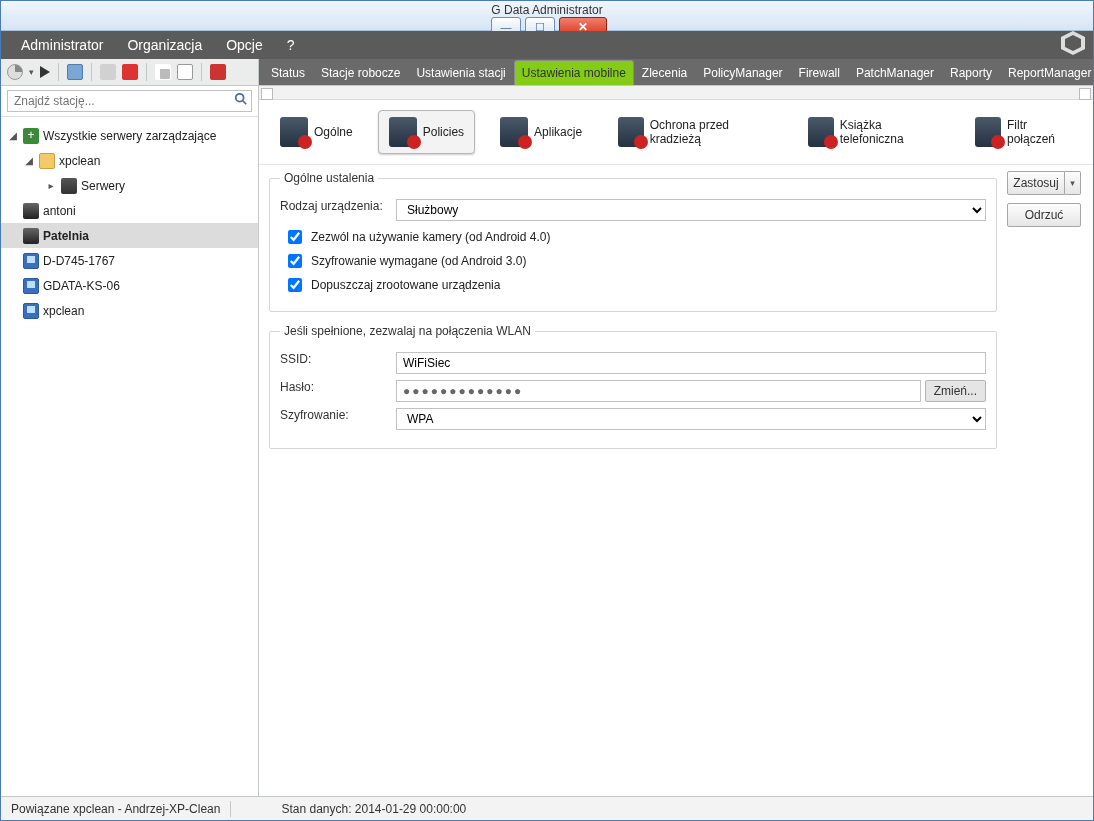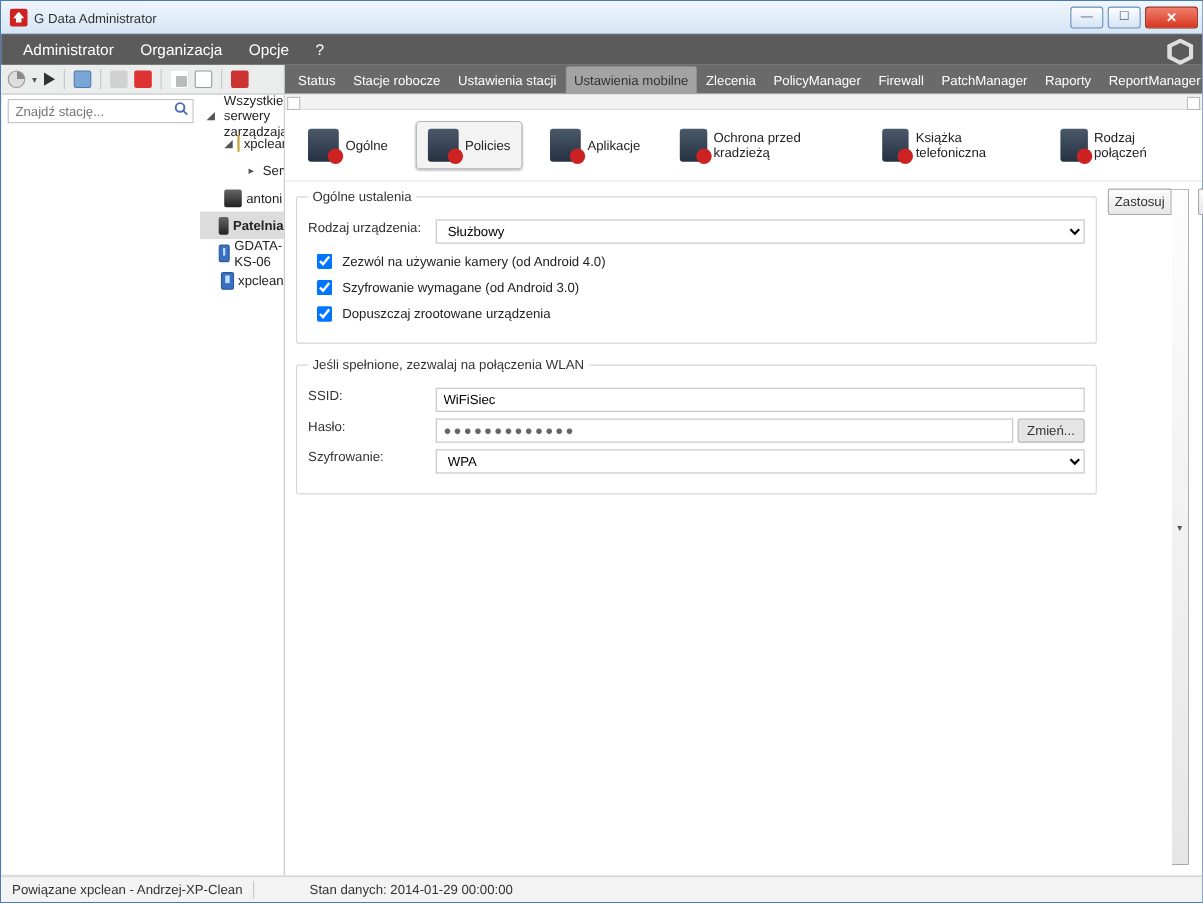--- a/index.html
+++ b/index.html
@@ -1,45 +1,45 @@
 <!DOCTYPE html>
 <html><head>
 <meta charset="utf-8">
 <style>
   * { box-sizing: border-box; }
   html, body { margin:0; padding:0; height:100%; font-family: 'Segoe UI', Tahoma, sans-serif; font-size:12px; color:#222; }
   body { background:#fff; display:flex; flex-direction:column; width:1094px; height:821px; overflow:hidden; border:1px solid #4a7bb5; }
 
   
-  .titlebar { height:30px; background:linear-gradient(#f0f6fc,#d6e5f5); display:flex; align-items:center; padding:0 4px; border-bottom:1px solid #a9c0dc; }
+  .titlebar { height:30px; background:linear-gradient(#f0f6fc,#d6e5f5); display:flex; align-items:center; padding:0 4px; border-bottom:1px solid #a9c0dc;flex-direction:column; }
   .titlebar-icon { width:16px; height:16px; margin:0 6px 0 4px; background:#c22; border-radius:2px; position:relative; }
   .titlebar-icon::after { content:''; position:absolute; inset:3px; background:#fff; clip-path:polygon(50% 0,100% 60%,75% 60%,75% 100%,25% 100%,25% 60%,0 60%); }
   .titlebar-title { flex:1; color:#333; padding-top:2px; }
   .titlebar-buttons { display:flex; gap:0; }
   .winbtn { width:30px; height:20px; border:1px solid #6a8fb8; border-radius:3px; margin-left:4px; display:flex; align-items:center; justify-content:center; background:linear-gradient(#fefefe,#d3e3f4); cursor:default; }
   .winbtn.close { width:48px; background:linear-gradient(#f07f6f,#d9361e); border-color:#9a2410; color:#fff; }
   .winbtn .glyph { font-size:11px; line-height:1; color:#4a647f; }
 
   
-  .menubar { height:28px; background:#5b5b5b; color:#fff; display:flex; align-items:flex-end; padding:0 8px; gap:0; }
+  .menubar { height:28px; background:#5b5b5b; color:#fff; display:flex; align-items:flex-start; padding:0 8px; gap:0; }
   .menubar .menu-item { padding:6px 12px; cursor:default; font-size:14px; }
   .brand-logo { margin-left:auto; width:24px; height:24px; background:#fff; clip-path:polygon(50% 0,100% 25%,100% 75%,50% 100%,0 75%,0 25%); position:relative; opacity:.8; }
   .brand-logo::after { content:''; position:absolute; inset:4px; background:#5b5b5b; clip-path:polygon(50% 0,100% 25%,100% 75%,50% 100%,0 75%,0 25%); }
 
   
   .toolrow { display:flex; border-bottom:1px solid #c5c8ca; background:#ebecec; }
   .tool-left { width:258px; display:flex; align-items:center; padding:3px 6px; gap:6px; border-right:1px solid #c5c8ca; }
   .tbsep { width:1px; height:18px; background:#c5c8ca; margin:0 2px; }
   .tool-tabs { flex:1; background:#6a6a6a; display:flex; align-items:flex-end; padding:0 4px; height:26px; overflow:hidden; }
   .tab { color:#fff; padding:5px 7px 5px; font-size:12px; white-space:nowrap; border:1px solid transparent; border-bottom:none; cursor:default; }
-  .tab.active { background:#a3a3a3; color:#333; border-color:#8a8a8a; border-radius:3px 3px 0 0; }
+  .tab.active { background:#84cc16; color:#333; border-color:#8a8a8a; border-radius:3px 3px 0 0; }
 
   
   .main { flex:1; display:flex; min-height:0; }
-  .sidebar { width:258px; border-right:1px solid #c5c8ca; display:flex; flex-direction:row; }
+  .sidebar { width:258px; border-right:1px solid #c5c8ca; display:flex; flex-direction:column; }
   .search-row { padding:4px 6px; border-bottom:1px solid #e0e0e0; position:relative; }
   .search-row input { width:100%; border:none; outline:none; font-style:italic; color:#777; font-size:12px; padding:2px 22px 2px 2px; background:transparent; }
   .search-row .search-icon { position:absolute; right:10px; top:6px; width:14px; height:14px; color:#4a6ca8; }
 
   .tree { flex:1; overflow:auto; padding:6px 0; }
   .tree-node { display:flex; align-items:center; height:25px; padding-left:6px; gap:4px; cursor:default; }
   .tree-node .twisty { width:12px; text-align:center; color:#555; font-size:10px; }
   .tree-node .icon { width:16px; height:16px; display:inline-block; }
   .tree-node.selected { background:#dcdcdc; font-weight:bold; }
   .tree-depth-1 { padding-left:22px; }
@@ -54,21 +54,21 @@
   .htrack::after { right:2px; }
 
   .subtabs { display:flex; align-items:center; padding:10px 10px; gap:14px; border-bottom:1px solid #e5e5e5; background:#fff; }
   .subtab { display:flex; align-items:center; gap:6px; padding:6px 10px; border:1px solid transparent; border-radius:4px; cursor:default; }
   .subtab .ic { width:28px; height:30px; background:linear-gradient(#4a596b,#253141); border-radius:3px; position:relative; }
   .subtab .ic::after { content:''; position:absolute; right:-4px; bottom:-2px; width:14px; height:14px; background:#c22; border-radius:50%; }
   .subtab.active { border-color:#b7b7b7; background:#f3f3f3; box-shadow:0 1px 2px rgba(0,0,0,.2); }
 
   .panel-area { flex:1; padding:6px 10px 10px; display:flex; gap:10px; overflow:auto; }
   .panel-main { flex:1; }
-  .panel-side { width:76px; display:flex; flex-direction:row; gap:8px; }
+  .panel-side { width:76px; display:flex; flex-direction:column; gap:8px; }
 
   fieldset.group { border:1px solid #d6d6d6; border-radius:2px; padding:8px 10px 12px; margin:0 0 12px 0; }
   fieldset.group > legend { padding:0 4px; color:#333; }
 
   .form-row { display:flex; align-items:flex-start; margin:6px 0; gap:6px; }
   .form-row label.k { width:110px; color:#333; }
   .form-row .field { flex:1; }
   select, input[type=text] { width:100%; height:22px; border:1px solid #c2c2c2; background:#fff; font:inherit; padding:0 6px; }
   input[type=text].pw { letter-spacing:2px; font-family:Arial; }
   .chk-row { display:flex; align-items:center; gap:6px; margin:4px 0 4px 4px; }
@@ -194,20 +194,25 @@
         <span>antoni</span>
       </div>
       <div class="tree-node tree-depth-3 selected">
         <span class="twisty"></span>
         <span class="icon i-node"></span>
         <span>Patelnia</span>
       </div>
       <div class="tree-node tree-depth-3">
         <span class="twisty"></span>
         <span class="icon i-monitor"></span>
+        <span>D-D745-1767</span>
+      </div>
+      <div class="tree-node tree-depth-3">
+        <span class="twisty"></span>
+        <span class="icon i-monitor"></span>
         <span>GDATA-KS-06</span>
       </div>
       <div class="tree-node tree-depth-3">
         <span class="twisty"></span>
         <span class="icon i-monitor"></span>
         <span>xpclean</span>
       </div>
     </div>
   </div>
 
@@ -230,21 +235,21 @@
       <div class="subtab">
           <span class="ic"></span>
           <span>Ochrona przed kradzieżą</span>
         </div>
       <div class="subtab">
           <span class="ic"></span>
           <span>Książka telefoniczna</span>
         </div>
       <div class="subtab">
           <span class="ic"></span>
-          <span>Rodzaj połączeń</span>
+          <span>Filtr połączeń</span>
         </div>
     </div>
 
     <div class="panel-area">
       <div class="panel-main">
 
         <fieldset class="group">
           <legend>Ogólne ustalenia</legend>
           <div class="form-row">
             <label class="k">Rodzaj urządzenia:</label>

